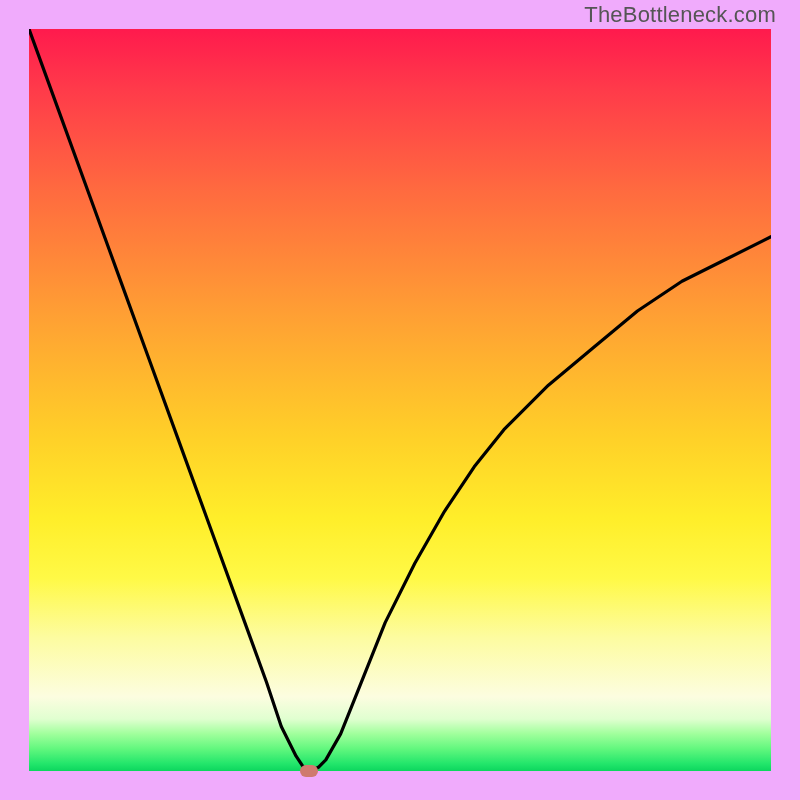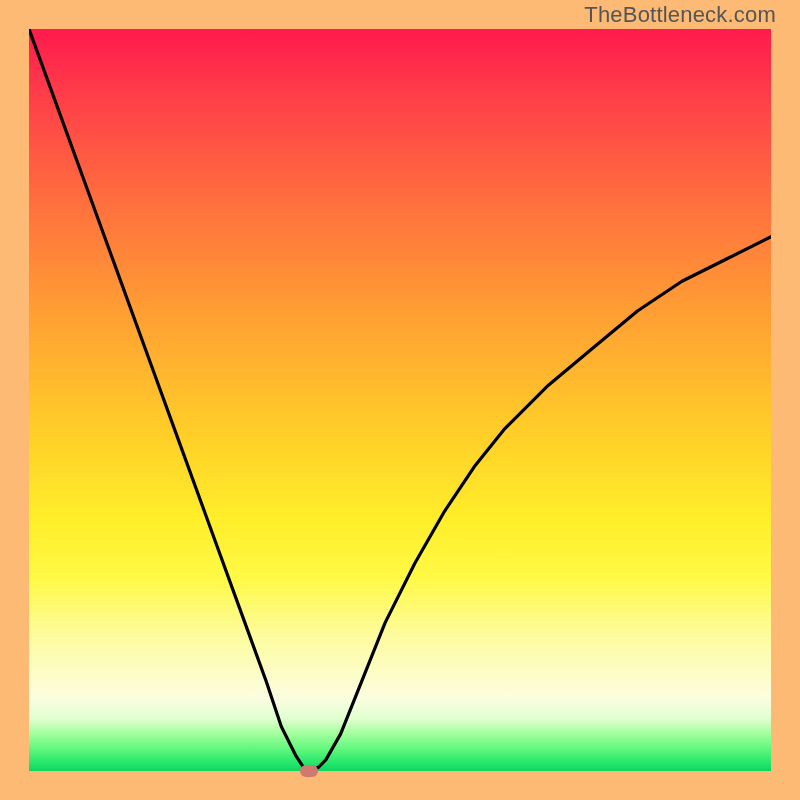--- a/index.html
+++ b/index.html
@@ -7,21 +7,21 @@
     padding: 0;
     width: 800px;
     height: 800px;
     overflow: hidden;
     background: #000;
     font-family: Arial, Helvetica, sans-serif;
   }
   .outer {
     width: 800px;
     height: 800px;
-    background: #fdba74;
+    background: #f0abfc;
     position: relative;
   }
   .watermark {
     position: absolute;
     top: 2px;
     right: 24px;
     color: #555;
     font-size: 22px;
     font-weight: 500;
     letter-spacing: 0.2px;

